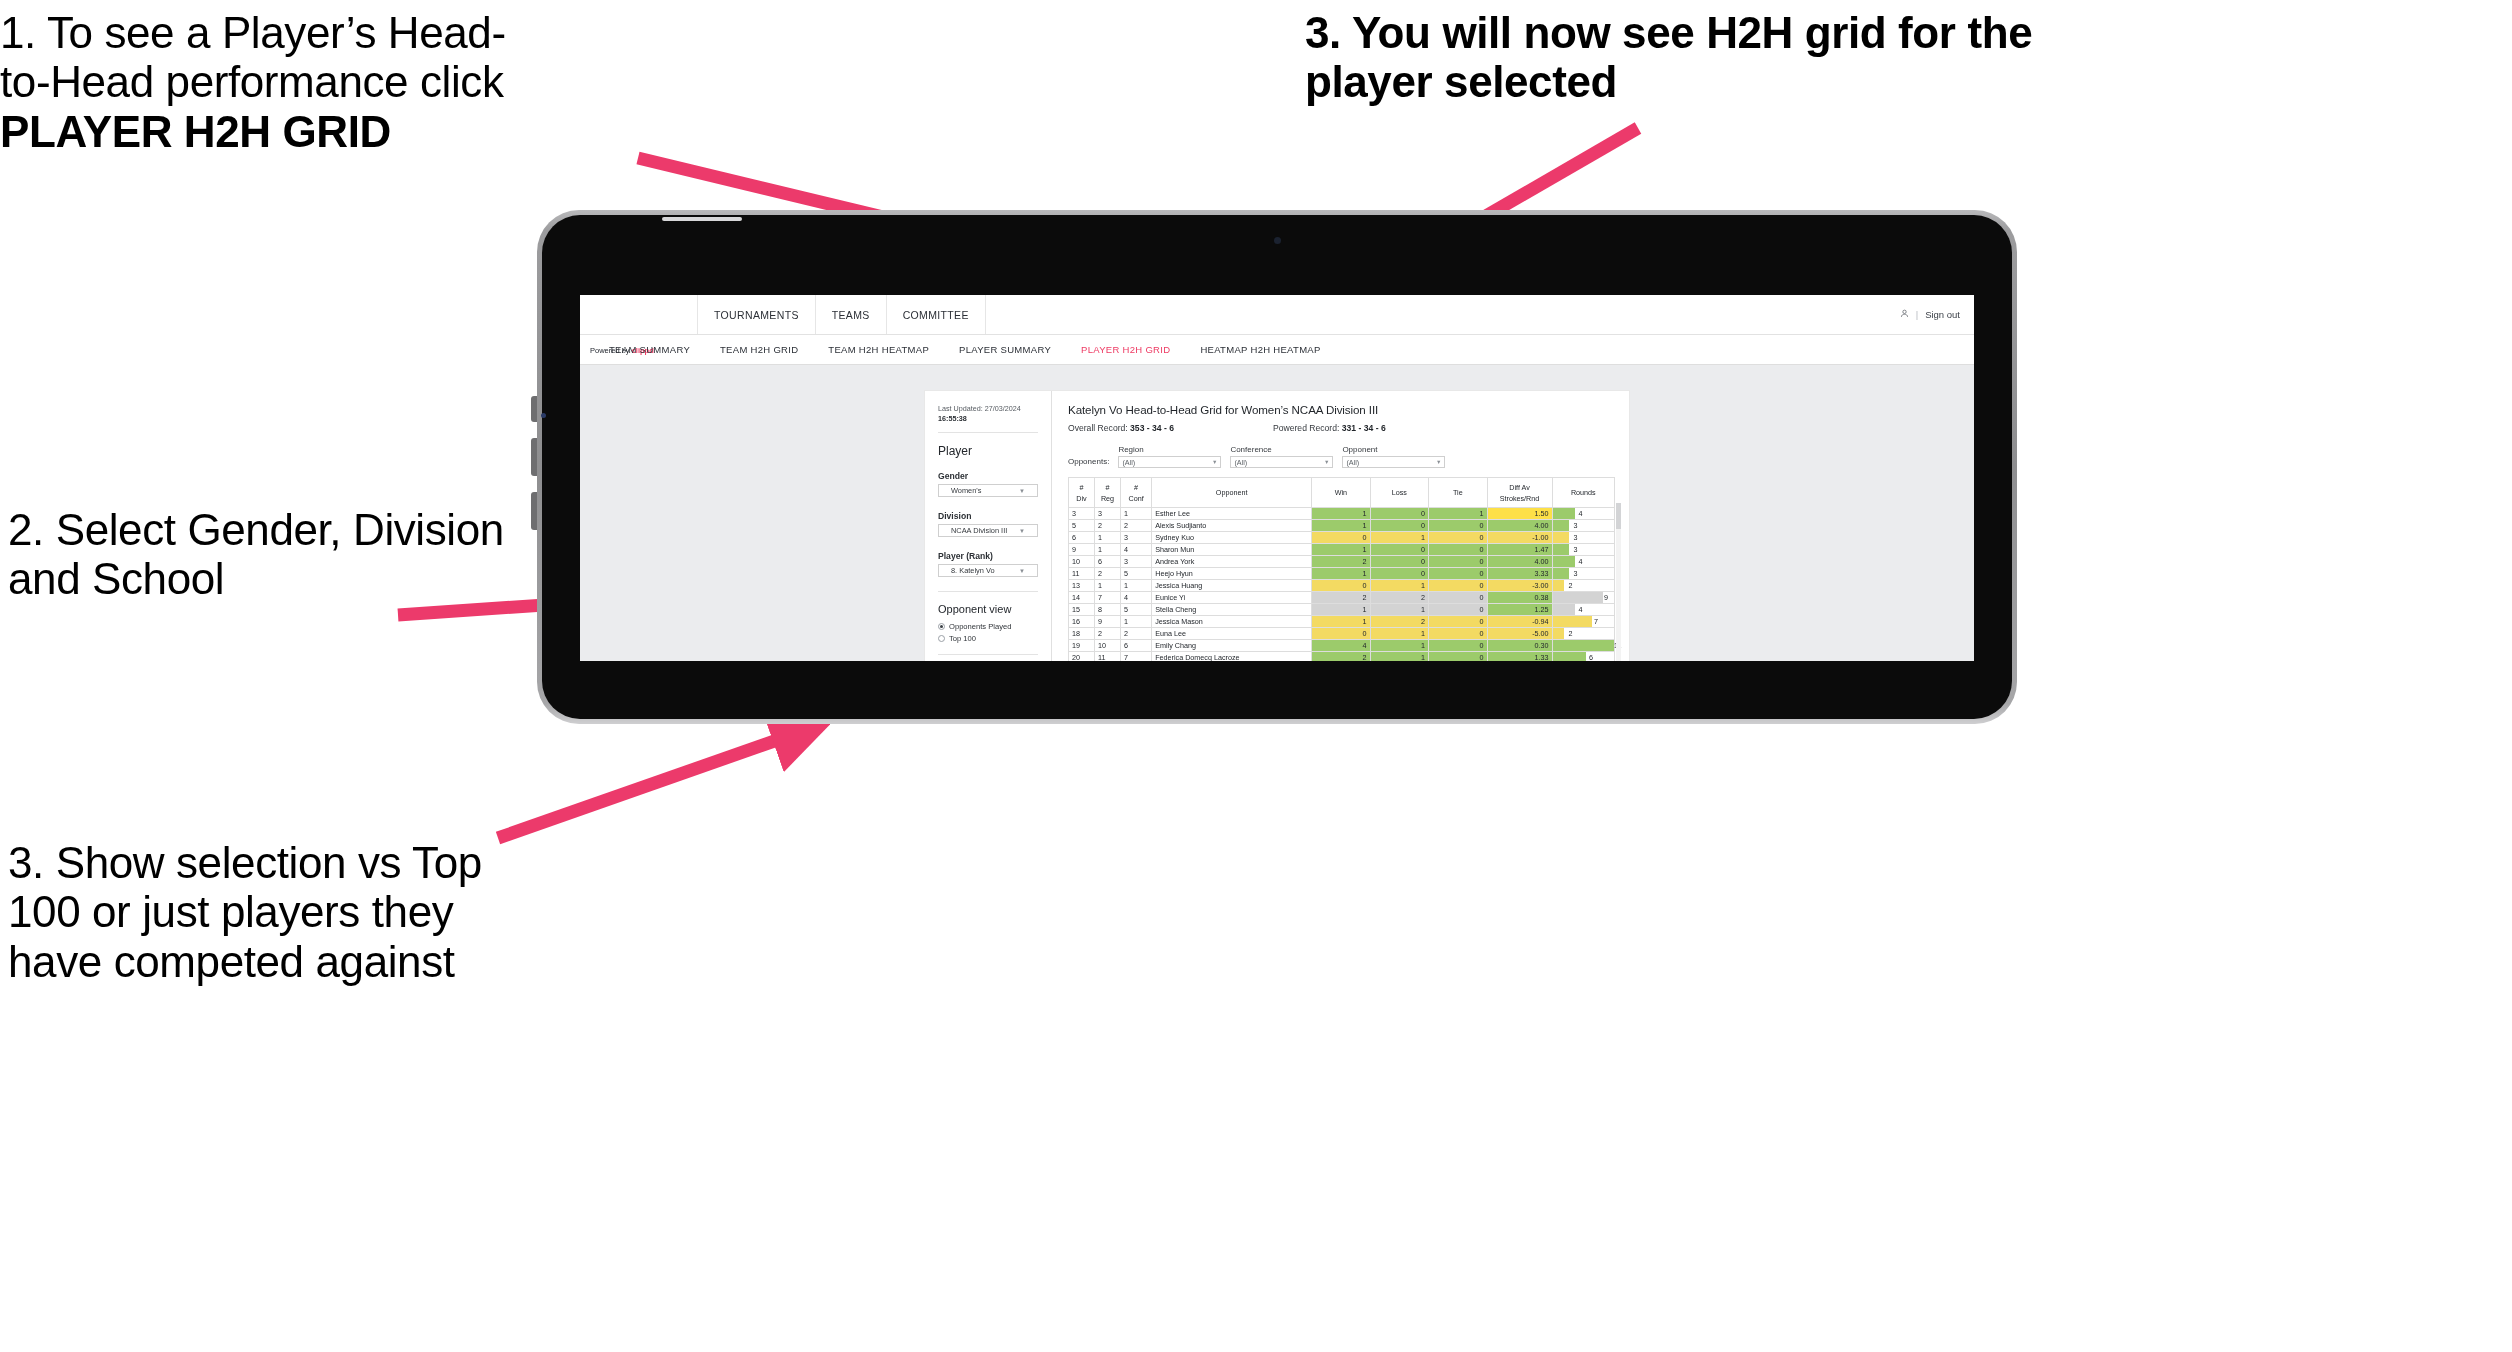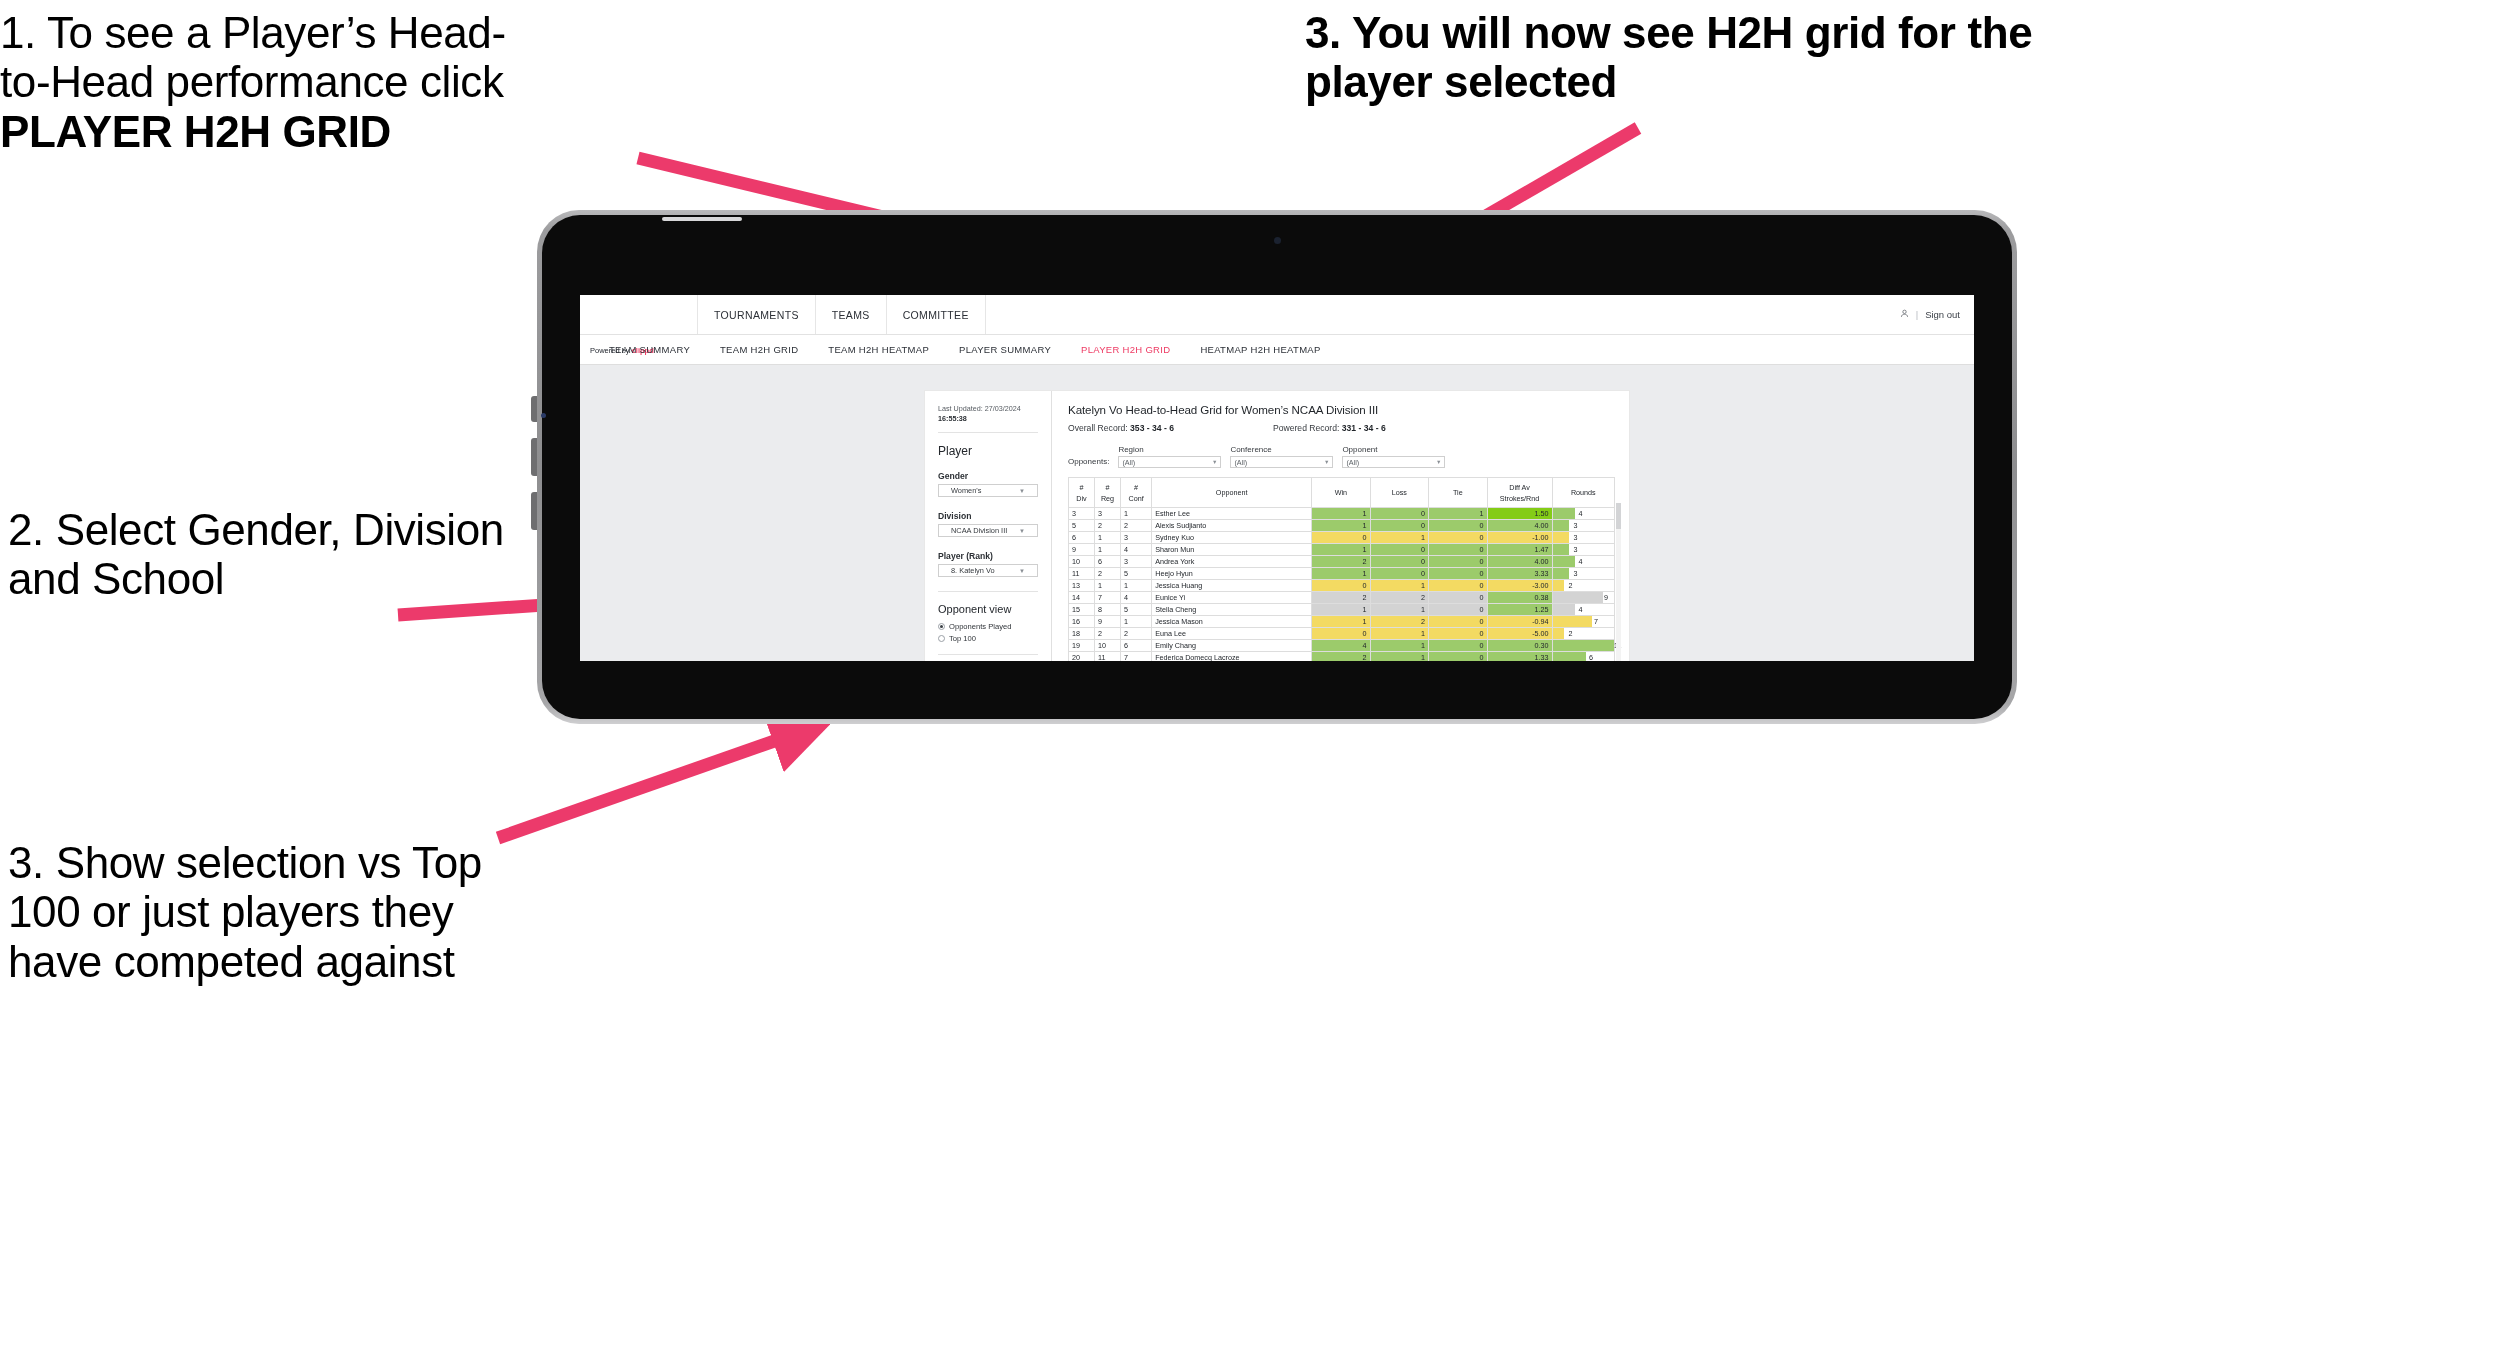--- a/index.html
+++ b/index.html
@@ -406,21 +406,21 @@
                         </thead>
                         <tbody id="h2h-body">
                             <tr>
                               <td class="n">3</td>
                               <td class="n">3</td>
                               <td class="n">1</td>
                               <td class="name">Esther Lee</td>
                               <td class="v" style="background:#9ccb6b">1</td>
                               <td class="v" style="background:#9ccb6b">0</td>
                               <td class="v" style="background:#9ccb6b">1</td>
-                              <td class="v" style="background:#84cc16">1.50</td>
+                              <td class="v" style="background:#fde047">1.50</td>
                               <td class="rounds"><span class="bar" style="width:36%;background:#9ccb6b"></span><span class="rv" style="display:inline-block;margin-left:36%">4</span></td>
                             </tr>
                             <tr>
                               <td class="n">5</td>
                               <td class="n">2</td>
                               <td class="n">2</td>
                               <td class="name">Alexis Sudjianto</td>
                               <td class="v" style="background:#9ccb6b">1</td>
                               <td class="v" style="background:#9ccb6b">0</td>
                               <td class="v" style="background:#9ccb6b">0</td>

